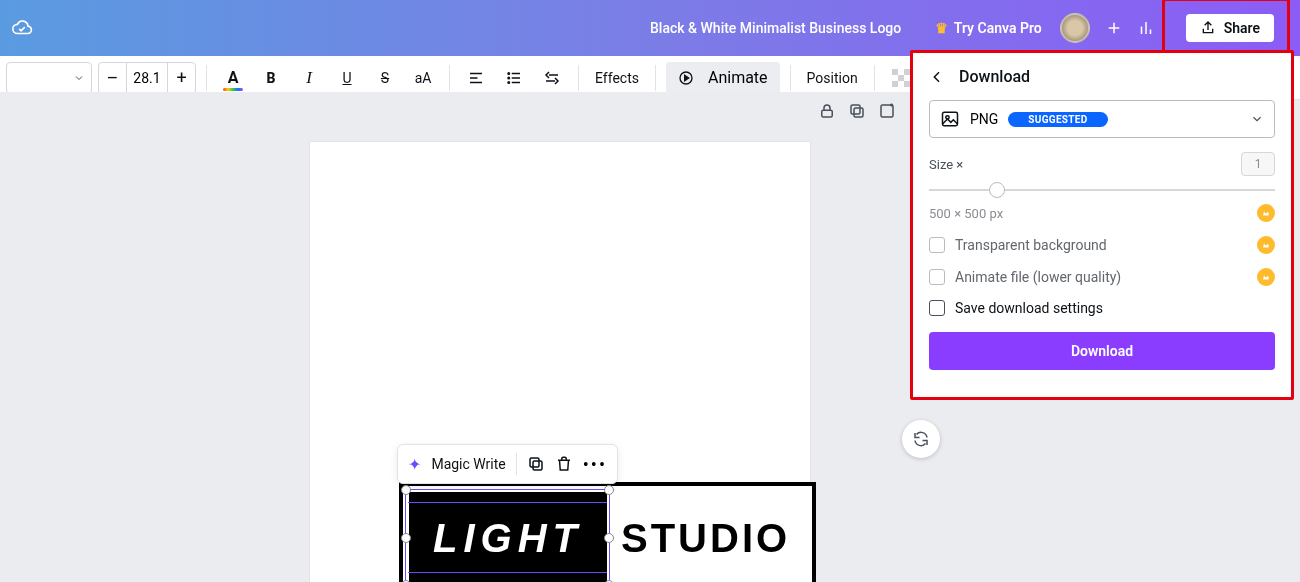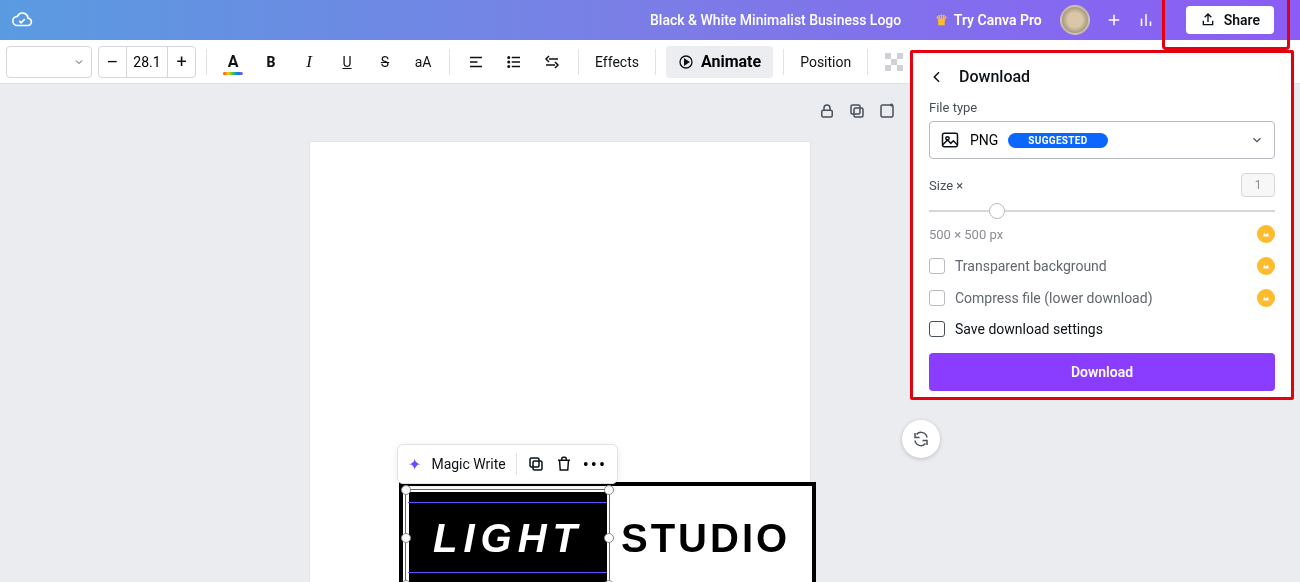--- a/index.html
+++ b/index.html
@@ -1,19 +1,19 @@
 <!DOCTYPE html>
 <html><head>
 <meta charset="utf-8">
 <style>
   * { box-sizing: border-box; margin: 0; padding: 0; font-family: -apple-system, BlinkMacSystemFont, "Segoe UI", Roboto, Helvetica, Arial, sans-serif; }
   body { width: 1300px; height: 582px; overflow: hidden; background: #ebecf0; position: relative; }
 
   
-  .topbar { height: 40px; background: linear-gradient(90deg, #5a9be0 0%, #7b7de6 50%, #8b5cf6 100%); display: flex; align-items: center; padding: 0 10px; color: #fff; }
+  .topbar { height: 56px; background: linear-gradient(90deg, #5a9be0 0%, #7b7de6 50%, #8b5cf6 100%); display: flex; align-items: center; padding: 0 10px; color: #fff; }
   .cloud { width: 24px; height: 24px; display: flex; align-items: center; justify-content: center; }
   .topbar-spacer { flex: 1; }
   .doc-title { font-size: 14px; font-weight: 500; color: #fff; margin-right: 24px; }
   .try-pro { display: flex; align-items: center; gap: 6px; font-size: 14px; font-weight: 600; color: #fff; padding: 6px 10px; border-radius: 4px; cursor: pointer; }
   .crown { color: #fdbb2d; }
   .avatar { width: 30px; height: 30px; border-radius: 50%; background: radial-gradient(circle, #d9c7a8 40%, #7a6a55 100%); margin: 0 8px; border: 2px solid rgba(255,255,255,.4); }
   .icon-btn { width: 32px; height: 32px; display: flex; align-items: center; justify-content: center; color: #fff; cursor: pointer; border-radius: 4px; }
   .share-btn { display: flex; align-items: center; gap: 8px; background: #fff; color: #0d1216; font-weight: 600; font-size: 14px; padding: 6px 14px; border-radius: 4px; cursor: pointer; margin-left: 8px; }
   .share-wrap { border: 3px solid #e3000f; border-radius: 4px; padding: 13px; }
 
@@ -22,21 +22,21 @@
   .tb-sep { width: 1px; height: 26px; background: #e1e3e6; margin: 0 4px; }
   .tb-btn { height: 32px; min-width: 32px; display: flex; align-items: center; justify-content: center; border-radius: 4px; cursor: pointer; font-size: 14px; color: #0d1216; padding: 0 6px; }
   .font-select { width: 86px; height: 32px; border: 1px solid #d5d7da; border-radius: 4px; display: flex; align-items: center; justify-content: flex-end; padding: 0 6px; cursor: pointer; }
   .size-group { display: flex; align-items: center; border: 1px solid #d5d7da; border-radius: 4px; height: 32px; }
   .size-btn { width: 28px; height: 100%; display: flex; align-items: center; justify-content: center; cursor: pointer; font-size: 18px; color: #0d1216; }
   .size-btn.minus { border-right: 1px solid #d5d7da; }
   .size-btn.plus  { border-left: 1px solid #d5d7da; }
   .size-val { width: 40px; text-align: center; font-size: 14px; }
   .text-color { position: relative; }
   .text-color .underline-bar { position: absolute; bottom: 3px; left: 6px; right: 6px; height: 3px; border-radius: 2px; background: linear-gradient(90deg,#ff3b30,#ffcc00,#34c759,#007aff,#af52de); }
-  .animate-btn { background: #ecedf0; border-radius: 4px; padding: 0 12px; gap: 7px; display: flex; align-items: center; height: 32px; font-weight: bold; }
+  .animate-btn { background: #ecedf0; border-radius: 4px; padding: 0 12px; gap: 14px; display: flex; align-items: center; height: 32px; }
 
   
   .canvas-area { position: absolute; top: 92px; left: 0; right: 390px; bottom: 0; background: #ebecf0; }
   .canvas-tools { position: absolute; top: 10px; right: 14px; display: flex; gap: 12px; color: #49505a; }
   .canvas-page { position: absolute; left: 310px; top: 50px; width: 500px; height: 500px; background: #fff; box-shadow: 0 0 0 1px #e2e3e6; }
 
   
   .logo-frame { position: absolute; left: 399px; top: 390px; width: 417px; height: 112px; background: #fff; border: 4px solid #000; display: flex; align-items: center; }
   .logo-left { width: 198px; height: 92px; background: #000; margin-left: 6px; display: flex; align-items: center; justify-content: center; position: relative; }
   .logo-left-text { color: #fff; font-weight: 800; font-size: 40px; letter-spacing: 6px; font-family: Arial, sans-serif; font-style: italic; }
@@ -260,21 +260,20 @@
 <div class="panel">
   <div class="panel-head">
     <span>
         <svg width="16" height="16" viewBox="0 0 24 24" fill="none" stroke="#0d1216" stroke-width="2.2">
           <path d="M15 5l-7 7 7 7"></path>
         </svg>
       </span>
     <span>Download</span>
   </div>
 
-  <div class="field-label">File type</div>
   <div class="select-box">
     <svg width="20" height="20" viewBox="0 0 24 24" fill="none" stroke="#0d1216" stroke-width="1.8">
         <rect x="3" y="4" width="18" height="16" rx="2"></rect>
         <circle cx="9" cy="10" r="2"></circle>
         <path d="M3 18l6-6 4 4 3-3 5 5"></path>
       </svg>
     <span style="font-size:14px">PNG</span>
     <span class="badge">SUGGESTED</span>
     <span class="chev">
         <svg width="14" height="14" viewBox="0 0 24 24" fill="none" stroke="#49505a" stroke-width="2">
@@ -304,21 +303,21 @@
     <div class="chk"></div>
     <span>Transparent background</span>
     <span class="pro-dot" style="margin-left:auto">
         <svg width="10" height="10" viewBox="0 0 24 24" fill="#fff">
           <path d="M5 18l2-9 5 4 5-4 2 9z"></path>
         </svg>
       </span>
   </div>
   <div class="check-row">
     <div class="chk"></div>
-    <span>Compress file (lower download)</span>
+    <span>Animate file (lower quality)</span>
     <span class="pro-dot" style="margin-left:auto">
         <svg width="10" height="10" viewBox="0 0 24 24" fill="#fff">
           <path d="M5 18l2-9 5 4 5-4 2 9z"></path>
         </svg>
       </span>
   </div>
   <div class="check-row enabled">
     <div class="chk" style="border-color:#49505a"></div>
     <span>Save download settings</span>
   </div>

